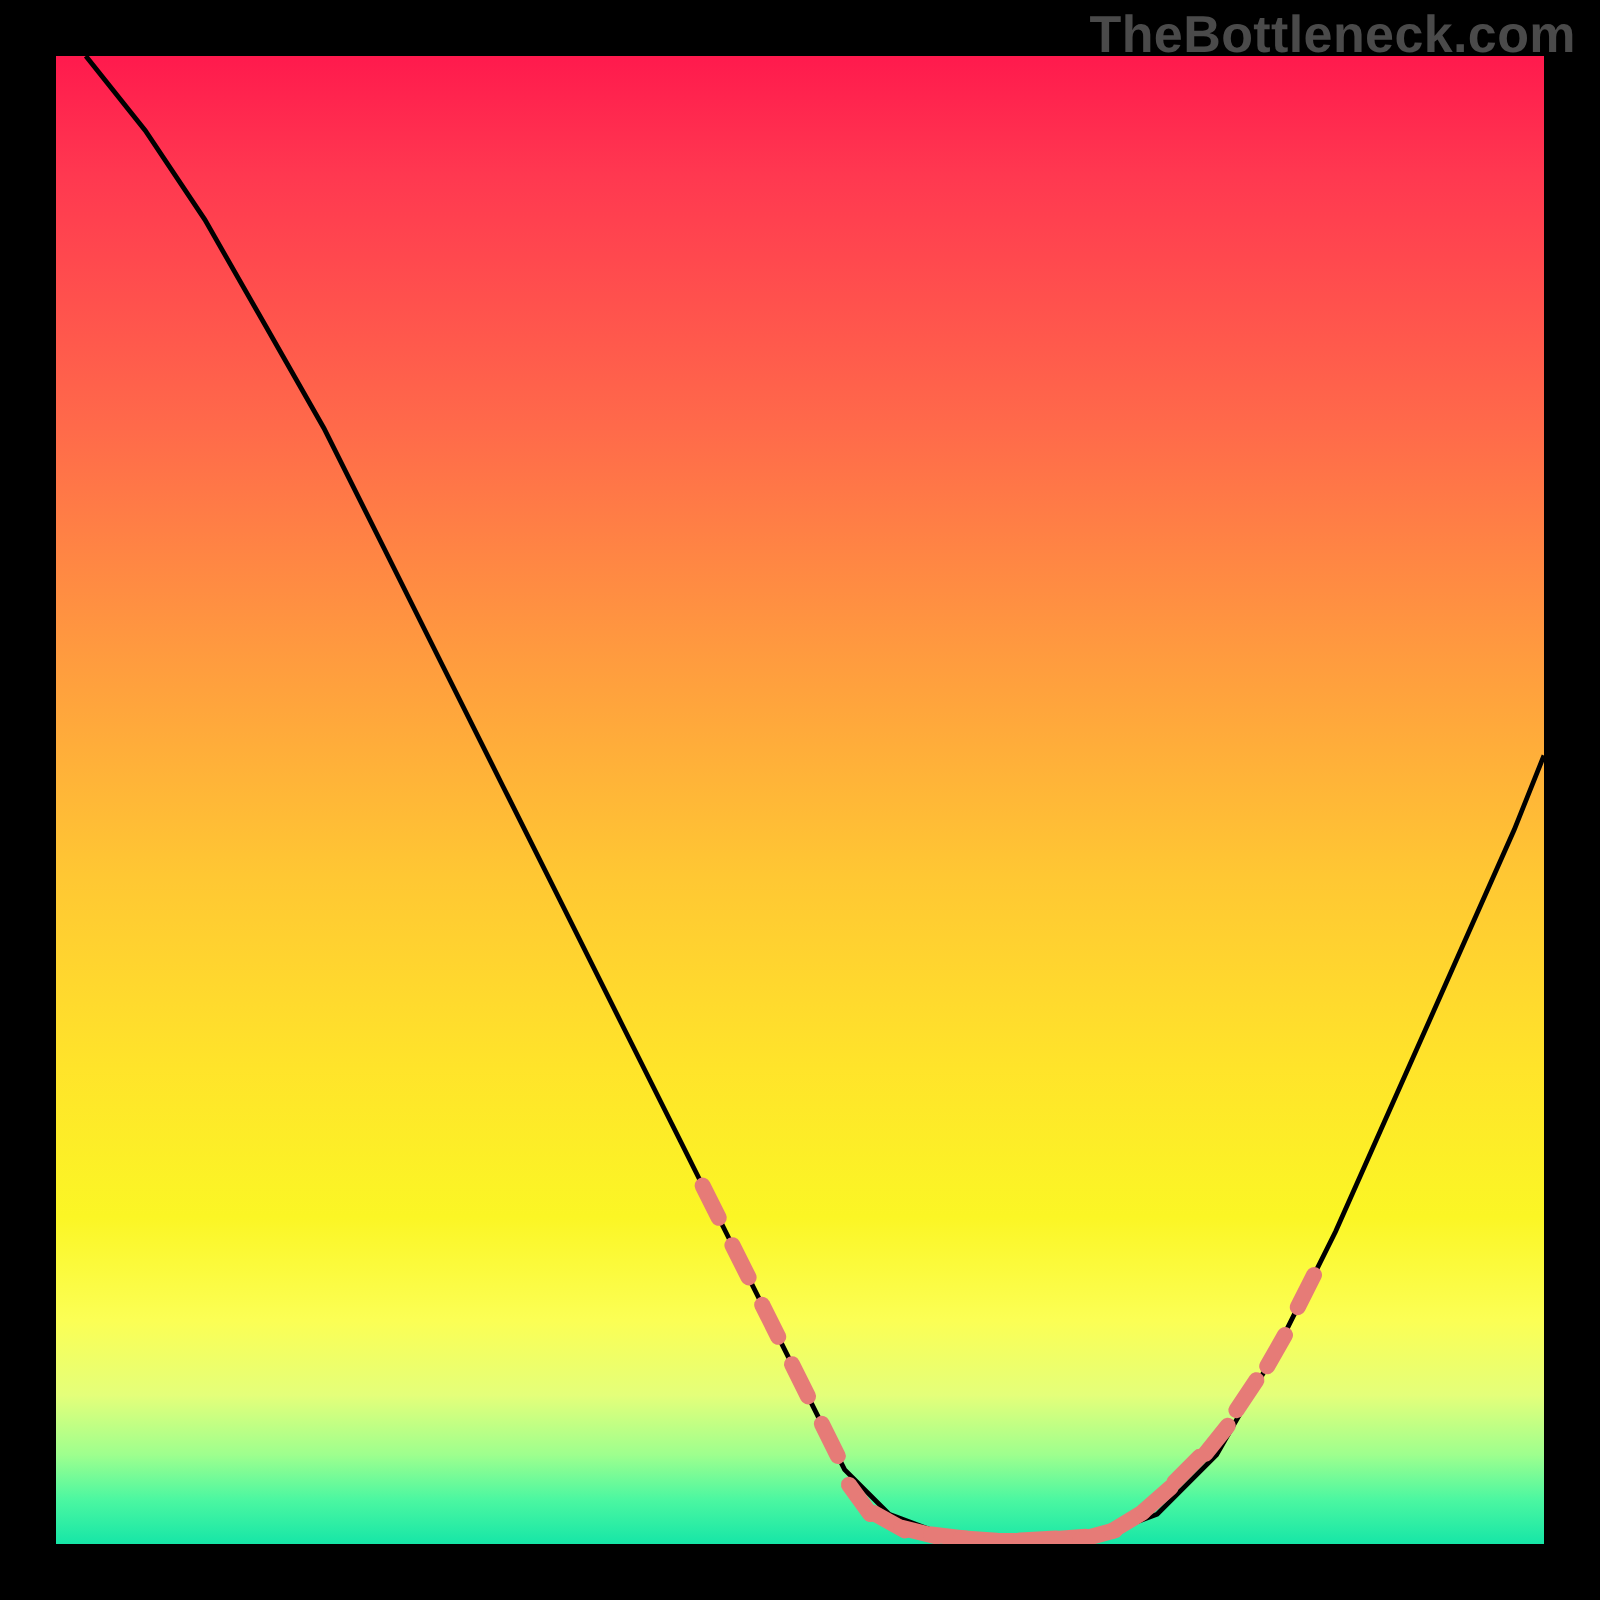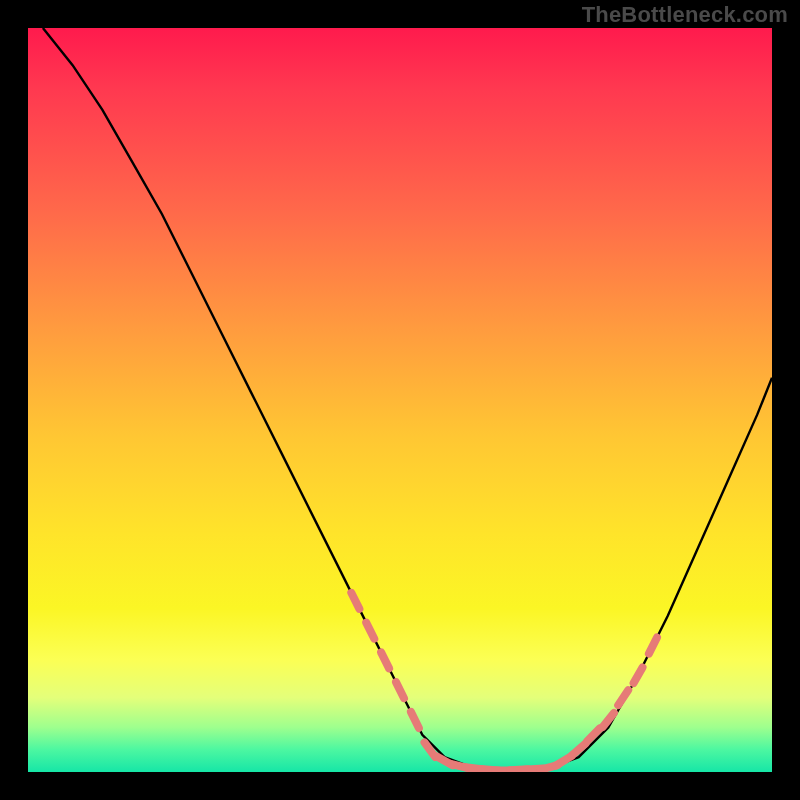--- a/index.html
+++ b/index.html
@@ -46,21 +46,21 @@
     left: 0;
     top: 0;
     width: 744px;
     height: 744px;
   }
   .watermark {
     position: absolute;
     top: 2px;
     right: 12px;
     color: #4a4a4a;
-    font-size: 22px;
+    font-size: 26px;
     font-weight: 600;
     letter-spacing: 0.2px;
   }
 </style>
 </head>
 <body>
 
 <div class="frame">
   <div class="plot-area">
     <svg class="curve-svg" viewBox="0 0 744 744" preserveAspectRatio="none">

